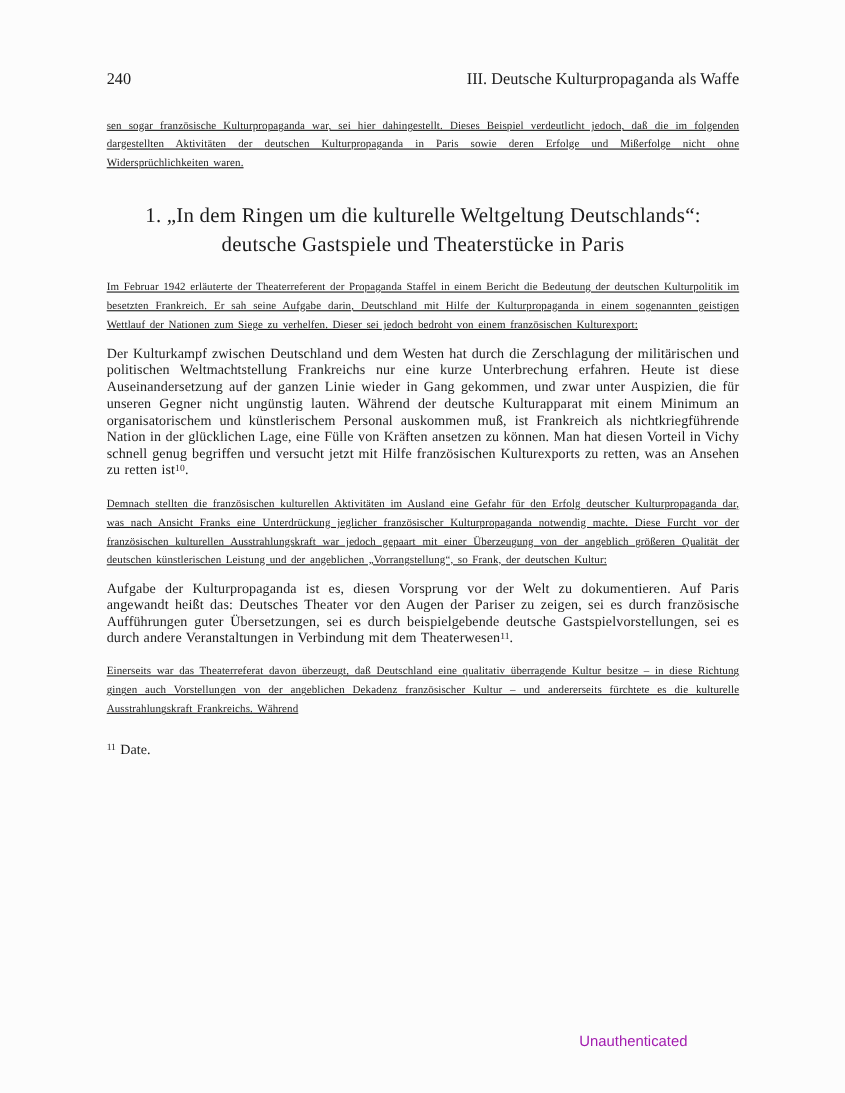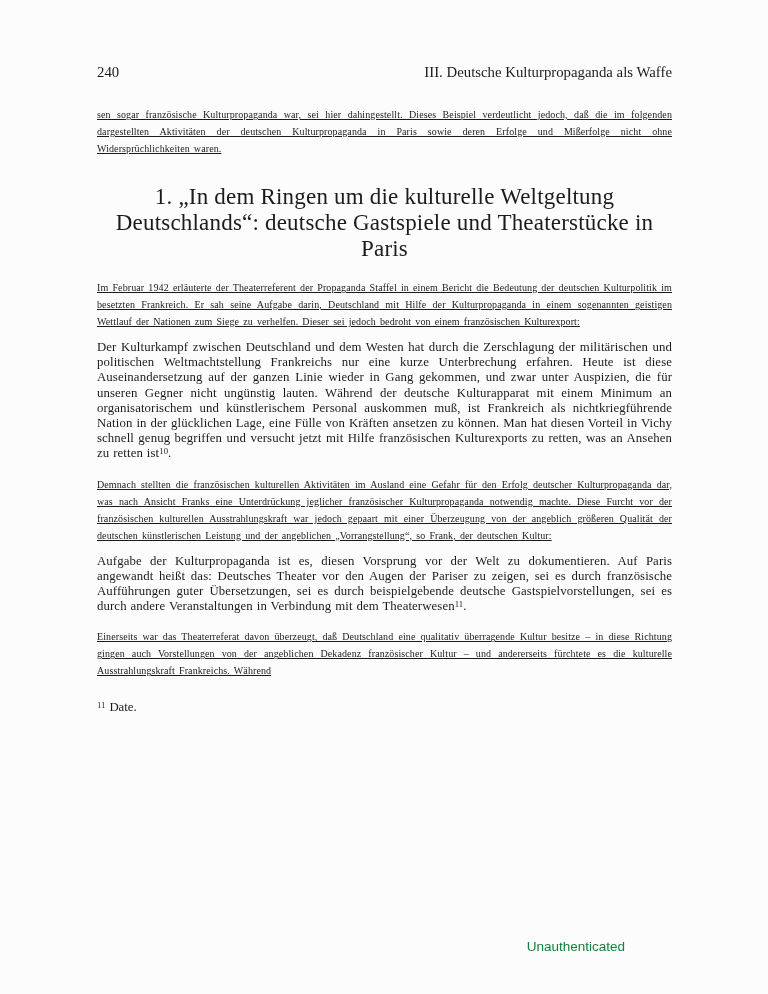--- a/index.html
+++ b/index.html
@@ -32,21 +32,21 @@
   p.body-para {
     font-size: 10px;
     line-height: 17px;
     text-align: justify;
     margin: 0 0 0 0;
     letter-spacing: 0.1px;
     word-spacing: 1.5px;
     text-decoration: underline;
   }
   h2.section-heading {
-    font-size: 23px;
+    font-size: 19px;
     font-weight: 400;
     line-height: 26px;
     text-align: center;
     margin: 27px 8px 17px 8px;
     letter-spacing: 0.2px;
   }
   .blockquote {
     font-size: 12.8px;
     line-height: 15.2px;
     text-align: justify;
@@ -70,21 +70,21 @@
   .footnote { margin: 0; }
   .footnote .fn-marker { margin-right: 4px; }
   .stamp {
     position: absolute;
     top: 921px;
     right: 143px;
     text-align: left;
     font-family: "Liberation Sans", "DejaVu Sans", sans-serif;
     font-size: 13.5px;
     line-height: 16.5px;
-    color: #15803d;
+    color: #a21caf;
   }
 </style>
 </head>
 <body>
 
 <div class="page">
 
   <div class="running-head">
     <span class="pagenum">240</span>
     <span class="rtitle">III. Deutsche Kulturpropaganda als Waffe</span>

